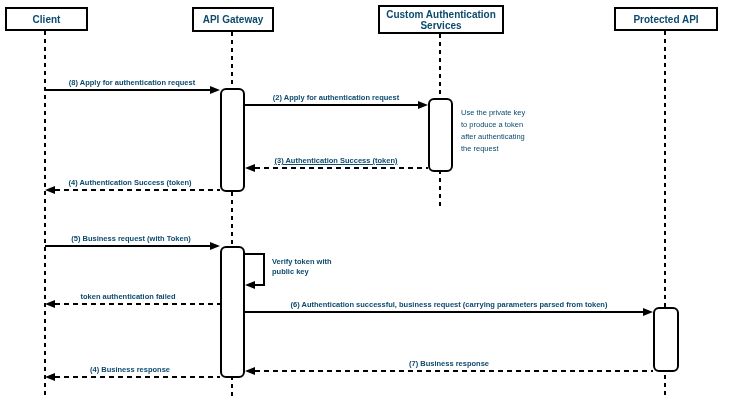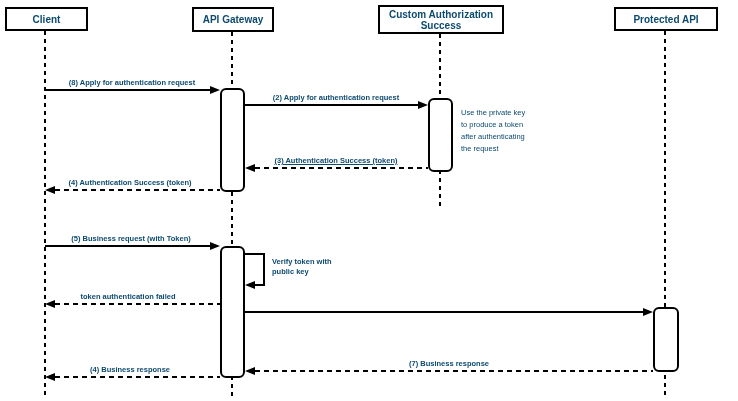--- a/index.html
+++ b/index.html
@@ -39,21 +39,21 @@
 
 <div class="canvas">
 
   <div class="pbox" style="left:5px;top:7px;width:83px;height:24px;">
     <span>Client</span>
   </div>
   <div class="pbox" style="left:192px;top:7px;width:82px;height:25px;">
     <span>API Gateway</span>
   </div>
   <div class="pbox" style="left:378px;top:5px;width:126px;height:29px;">
-    <span>Custom Authorization Success</span>
+    <span>Custom Authentication Services</span>
   </div>
   <div class="pbox" style="left:614px;top:7px;width:104px;height:24px;">
     <span>Protected API</span>
   </div>
 
   <div class="lifeline" style="left:44px;top:31px;height:368px;"></div>
   <div class="lifeline" style="left:231px;top:32px;height:367px;"></div>
   <div class="lifeline" style="left:439px;top:34px;height:176px;"></div>
   <div class="lifeline" style="left:664px;top:31px;height:368px;"></div>
 
@@ -89,20 +89,21 @@
   <div class="hline" style="left:254px;top:284px;width:11px;"></div>
   <div class="head-l" style="left:245px;top:281px;"></div>
   <div class="freelabel" style="left:272px;top:257px;width:60px;">Verify token with public key</div>
 
   <div class="hline dashed" style="left:55px;top:303px;width:165px;"></div>
   <div class="head-l" style="left:45px;top:300px;"></div>
   <div class="mlabel" style="left:128px;top:292px;">token authentication failed</div>
 
   <div class="hline" style="left:245px;top:311px;width:399px;"></div>
   <div class="head-r" style="left:643px;top:308px;"></div>
+  <div class="mlabel" style="left:449px;top:300px;">(6) Authentication successful, business request (carrying parameters parsed from token)</div>
 
   <div class="hline dashed" style="left:255px;top:370px;width:398px;"></div>
   <div class="head-l" style="left:245px;top:367px;"></div>
   <div class="mlabel" style="left:449px;top:359px;text-align:right;">(7) Business response</div>
 
   <div class="hline dashed" style="left:55px;top:376px;width:165px;"></div>
   <div class="head-l" style="left:45px;top:373px;"></div>
   <div class="mlabel" style="left:130px;top:365px;">(4) Business response</div>
 
 </div>

